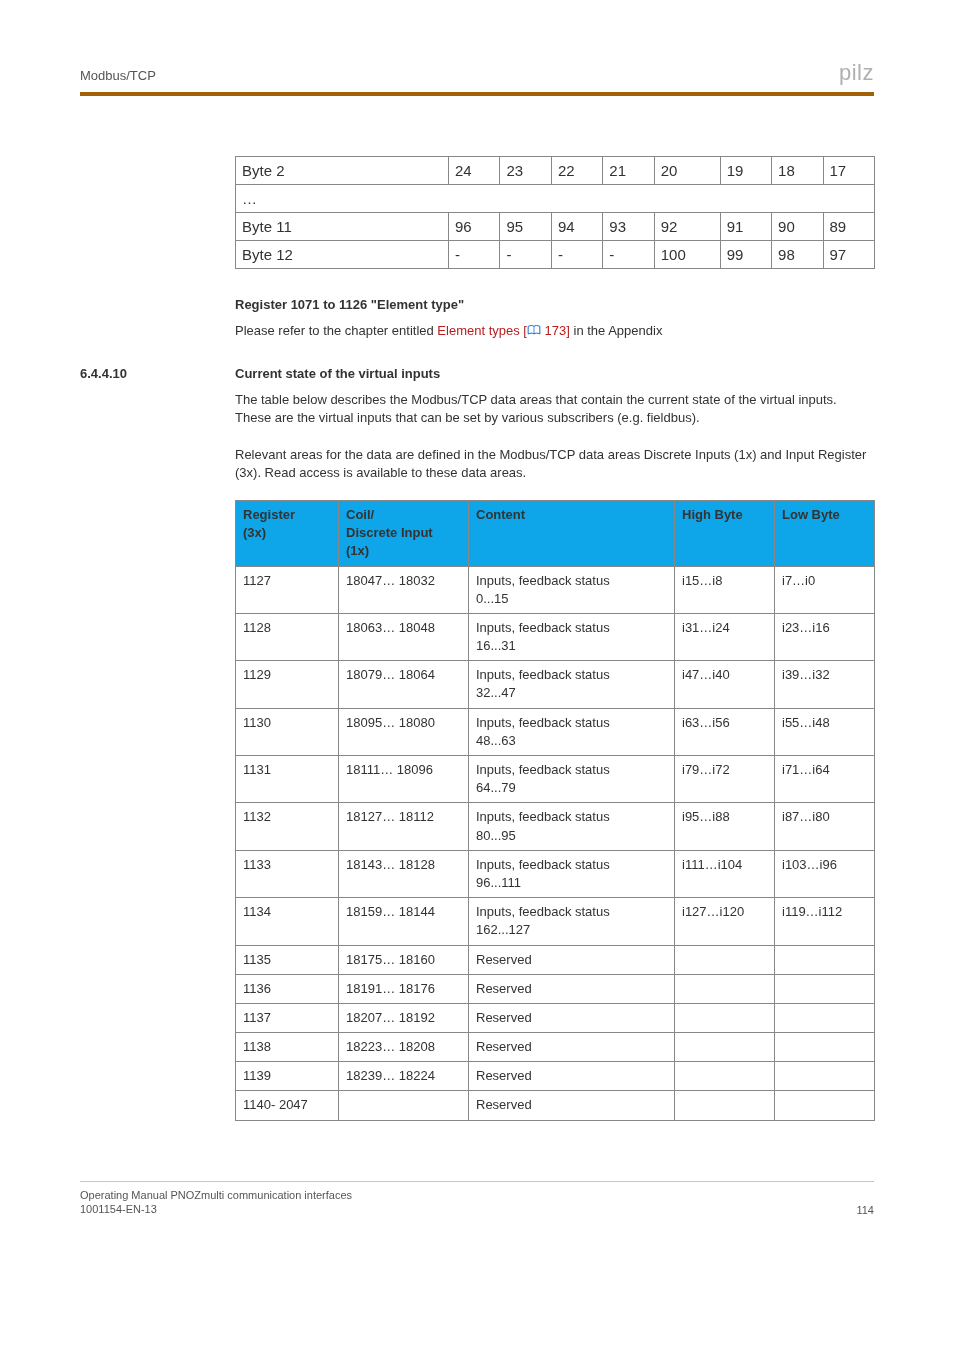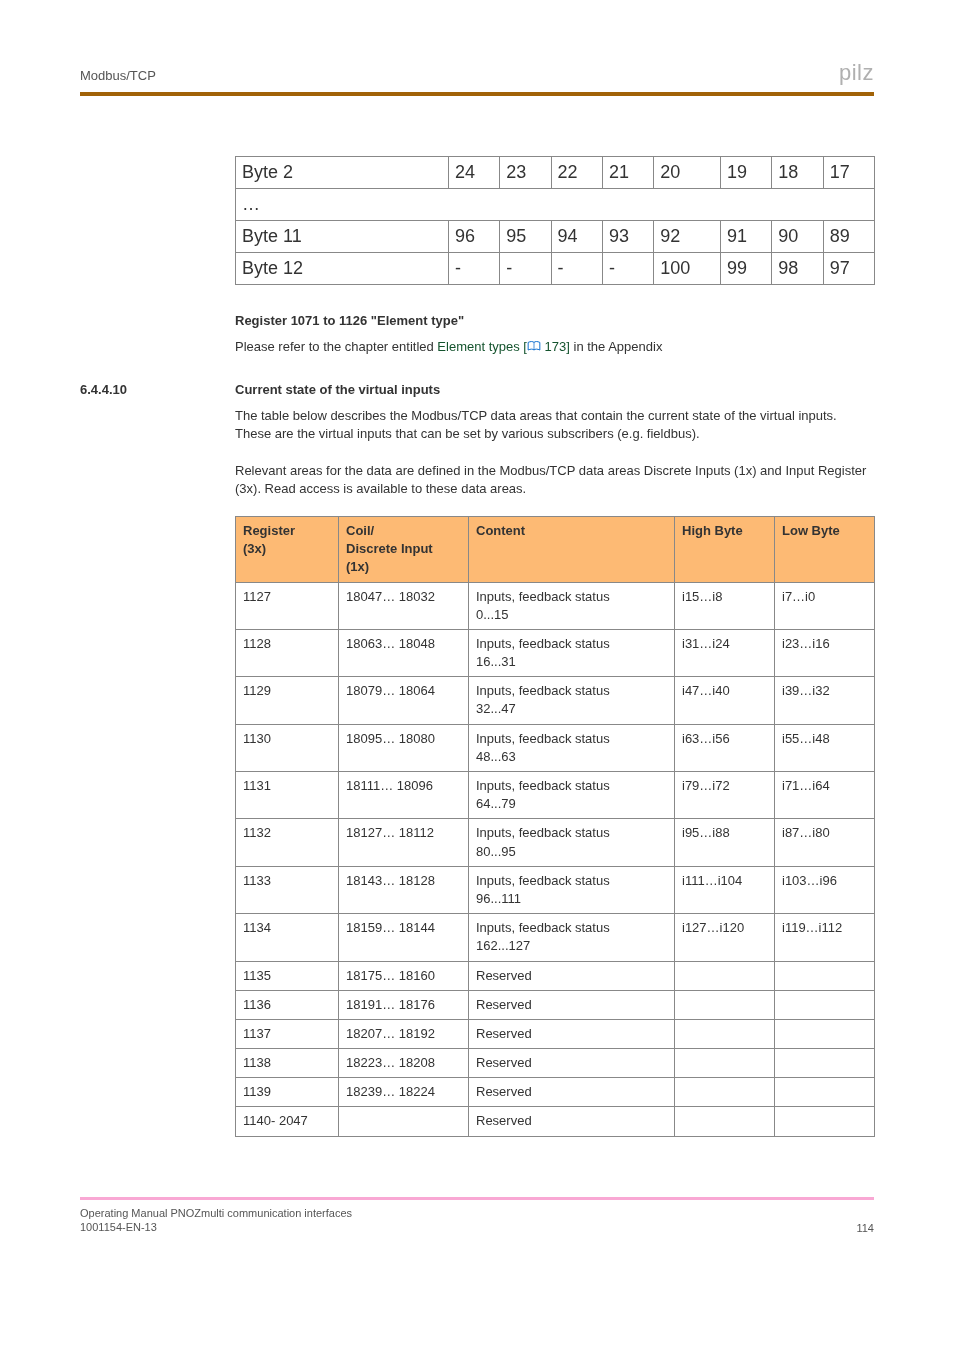--- a/index.html
+++ b/index.html
@@ -30,40 +30,40 @@
     font-size: 22px;
     font-weight: 400;
     color: #b0b0b0;
     letter-spacing: 0.5px;
   }
   table.bit-table {
     border-collapse: collapse;
     width: 640px;
     margin-left: 155px;
     margin-bottom: 28px;
-    font-size: 18px;
+    font-size: 15px;
   }
   table.bit-table td {
     border: 1px solid #888;
     padding: 5px 6px;
     vertical-align: middle;
   }
   table.bit-table td.label { width: 200px; }
   table.bit-table td.ellipsis { border-right: 1px solid #888; }
   .section-heading {
     font-weight: 700;
     margin: 14px 0 10px 155px;
     font-size: 13px;
   }
   .para {
     margin: 0 0 18px 155px;
     max-width: 640px;
     line-height: 1.4;
   }
-  .link { color: #14532d; text-decoration: none; }
+  .link { color: #b91c1c; text-decoration: none; }
   .subsec-row {
     display: flex;
     align-items: flex-start;
     margin-top: 26px;
     margin-bottom: 10px;
   }
   .subsec-num {
     width: 155px;
     font-weight: 700;
     font-size: 13px;
@@ -80,34 +80,34 @@
     font-size: 13px;
   }
   table.reg-table th, table.reg-table td {
     border: 1px solid #888;
     padding: 5px 7px;
     text-align: left;
     vertical-align: top;
     line-height: 1.4;
   }
   table.reg-table thead th {
-    background: #fdba74;
+    background: #0ea5e9;
     font-weight: 700;
   }
   table.reg-table th.col-reg { width: 88px; }
   table.reg-table th.col-coil { width: 115px; }
   table.reg-table th.col-content { width: auto; }
   table.reg-table th.col-hb { width: 85px; }
   table.reg-table th.col-lb { width: 85px; }
   .content-line2 { display: block; }
   .footer {
     display: flex;
     justify-content: space-between;
     align-items: flex-end;
-    border-top: 3px solid #f9a8d4;
+    border-top: 1px solid #f9a8d4;
     margin-top: 60px;
     padding-top: 6px;
     font-size: 11px;
     color: #555;
   }
   .footer-left { line-height: 1.3; }
   .book-icon {
     display: inline-block;
     width: 14px;
     height: 11px;

